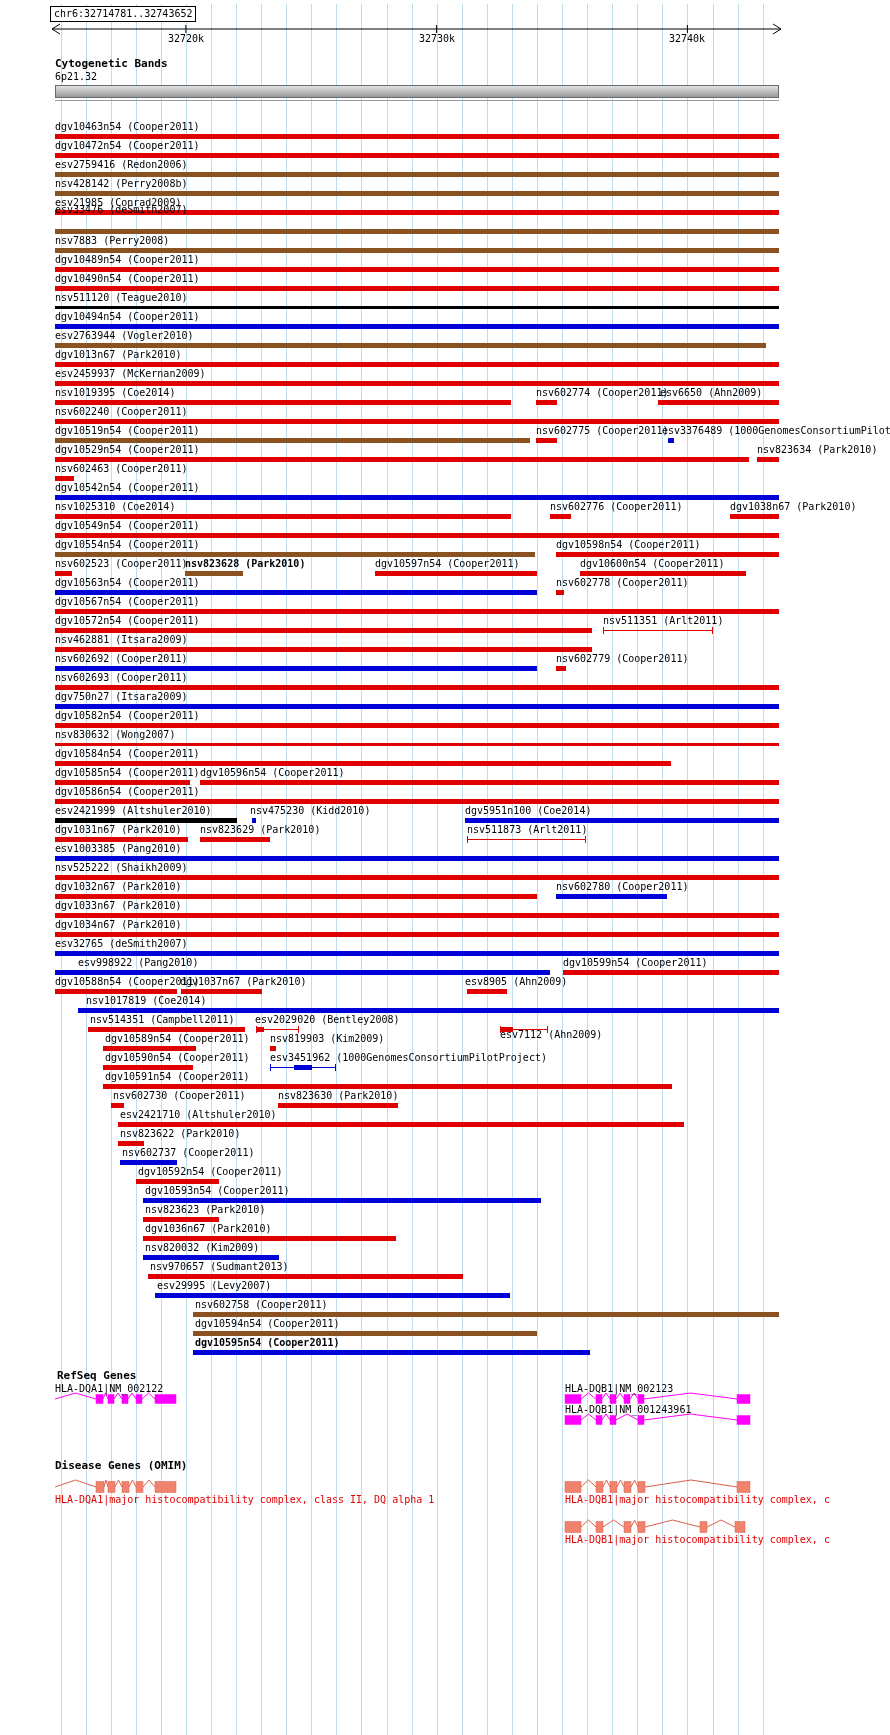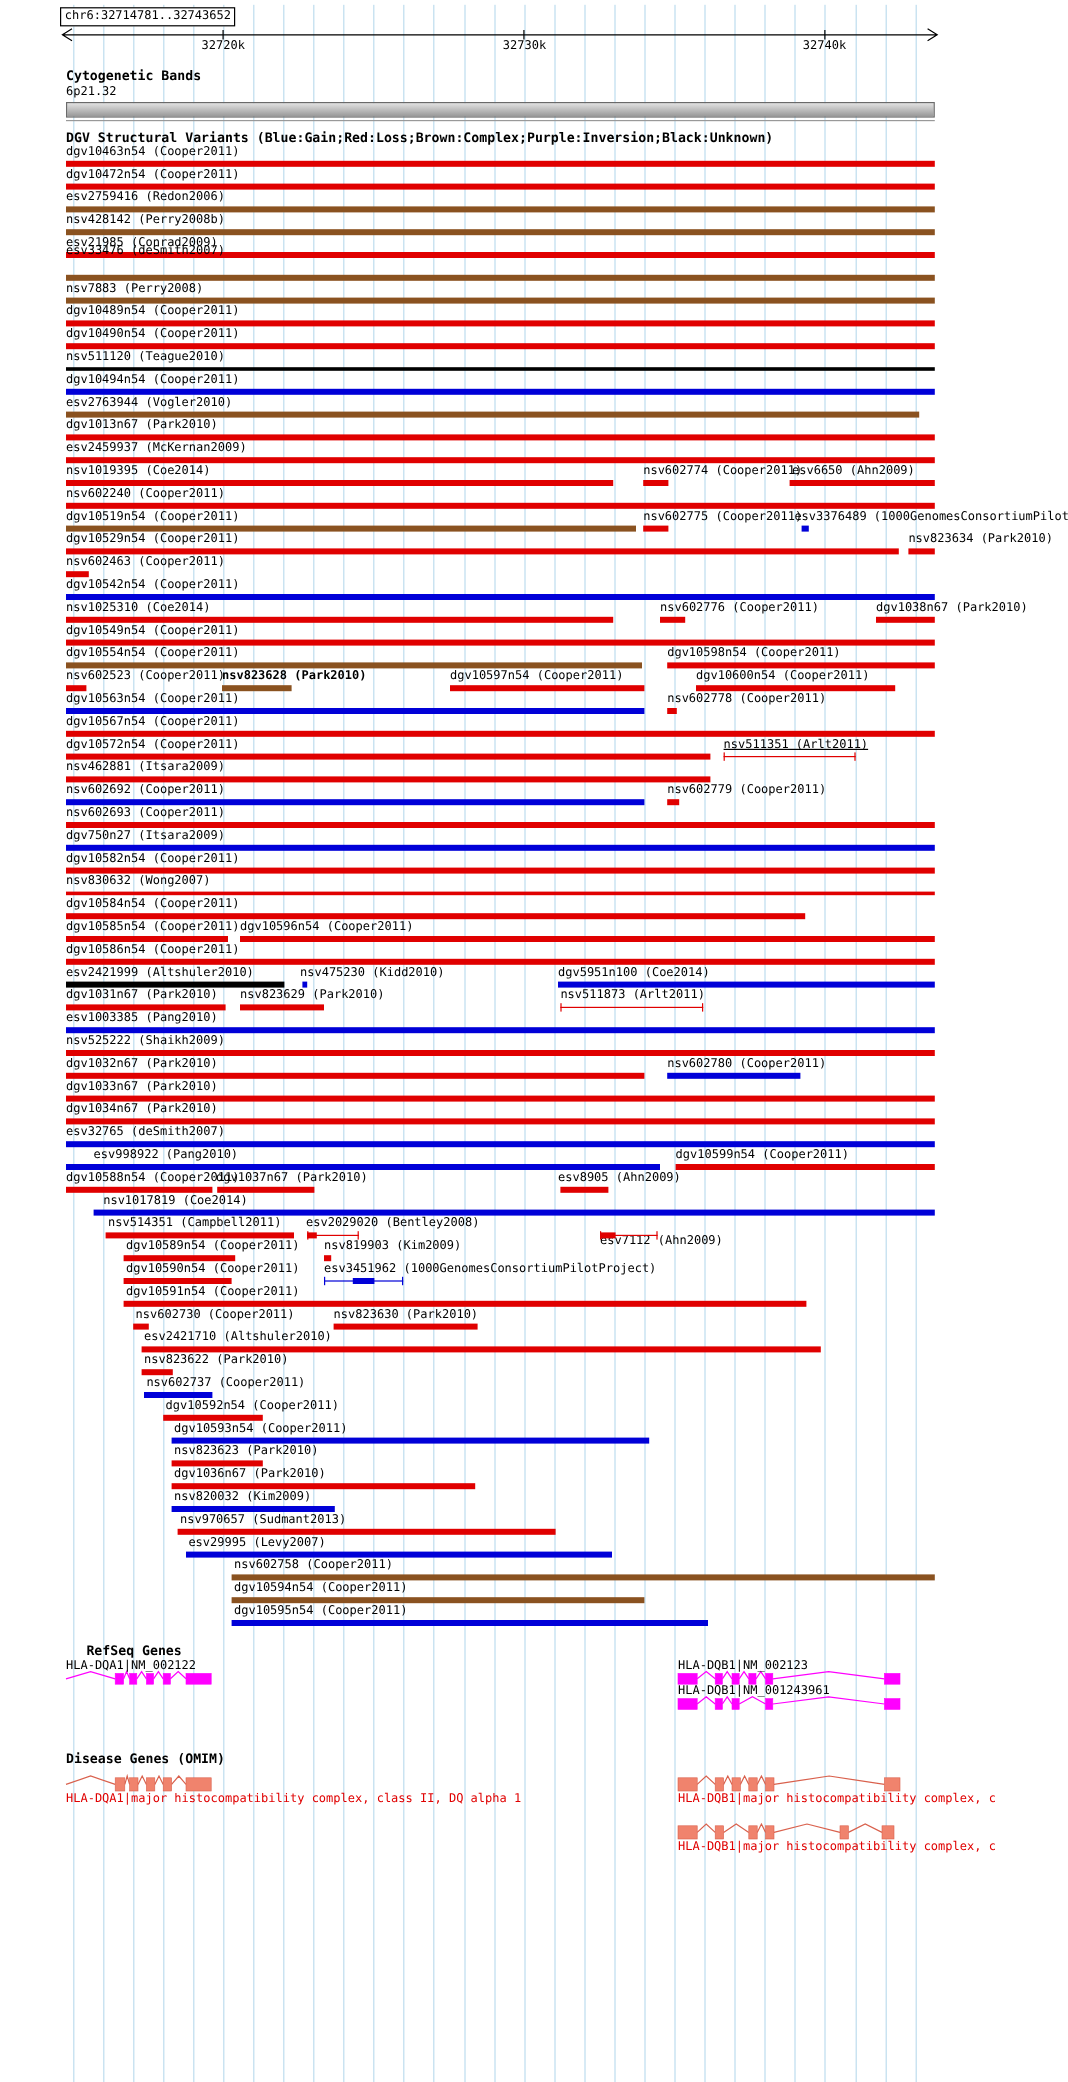--- a/index.html
+++ b/index.html
@@ -19,22 +19,21 @@
 </style>
 </head>
 <body>
 
 <div id="page">
   <div class="region-box"><span>chr6:32714781..32743652</span></div>
   <div class="title" style="left:55px;top:57px">Cytogenetic Bands</div>
   <div class="label" style="left:55px;top:71px">6p21.32</div>
   <div class="cytoband-bar"></div>
   <div class="cyto-underline"></div>
-  <div class="title" style="left:55px;top:108px">DGV Structural Variants (Blue:Gain;Red:Loss;Brown:Complex;Purple:Inversion;Black:Unknown)</div>
-  <div class="title" style="left:72px;top:1369px">RefSeq Genes</div>
+  <div class="title" style="left:57px;top:1369px">RefSeq Genes</div>
   <div class="title" style="left:55px;top:1459px">Disease Genes (OMIM)</div>
 <div class="layer">
       <div class="gridline" style="left: 60.5px; background: rgb(189, 220, 238);"></div>
       <div class="gridline" style="left: 85.6px; background: rgb(189, 220, 238);"></div>
       <div class="gridline" style="left: 110.6px; background: rgb(189, 220, 238);"></div>
       <div class="gridline" style="left: 135.7px; background: rgb(189, 220, 238);"></div>
       <div class="gridline" style="left: 160.8px; background: rgb(189, 220, 238);"></div>
       <div class="gridline" style="left: 185.9px; background: rgb(189, 220, 238);"></div>
       <div class="gridline" style="left: 211px; background: rgb(189, 220, 238);"></div>
       <div class="gridline" style="left: 236px; background: rgb(189, 220, 238);"></div>
@@ -138,21 +137,21 @@
       <div class="label" style="left: 580px; top: 558px;">dgv10600n54 (Cooper2011)</div>
       <div class="bar" style="left: 580px; top: 571px; width: 166px; height: 5px; background: rgb(224, 0, 0);"></div>
       <div class="label" style="left: 55px; top: 577px;">dgv10563n54 (Cooper2011)</div>
       <div class="bar" style="left: 55px; top: 590px; width: 482px; height: 5px; background: rgb(0, 0, 216);"></div>
       <div class="label" style="left: 556px; top: 577px;">nsv602778 (Cooper2011)</div>
       <div class="bar" style="left: 556px; top: 590px; width: 8px; height: 5px; background: rgb(224, 0, 0);"></div>
       <div class="label" style="left: 55px; top: 596px;">dgv10567n54 (Cooper2011)</div>
       <div class="bar" style="left: 55px; top: 609px; width: 724px; height: 5px; background: rgb(224, 0, 0);"></div>
       <div class="label" style="left: 55px; top: 615px;">dgv10572n54 (Cooper2011)</div>
       <div class="bar" style="left: 55px; top: 628px; width: 537px; height: 5px; background: rgb(224, 0, 0);"></div>
-      <div class="label" style="left: 603px; top: 615px; text-decoration: underline;">nsv511351 (Arlt2011)</div>
+      <div class="label" style="left: 603px; top: 615px;">nsv511351 (Arlt2011)</div>
       <div class="bracket" style="left: 603px; top: 627px; width: 110px; height: 7px;">
         <div style="position: absolute; left: 0px; top: 3px; width: 100%; height: 1px; background: rgb(224, 0, 0);"></div>
         <div style="position: absolute; left: 0px; top: 0px; width: 1px; height: 7px; background: rgb(224, 0, 0);"></div>
         <div style="position: absolute; right: 0px; top: 0px; width: 1px; height: 7px; background: rgb(224, 0, 0);"></div>
       </div>
       <div class="label" style="left: 55px; top: 634px;">nsv462881 (Itsara2009)</div>
       <div class="bar" style="left: 55px; top: 647px; width: 537px; height: 5px; background: rgb(224, 0, 0);"></div>
       <div class="label" style="left: 55px; top: 653px;">nsv602692 (Cooper2011)</div>
       <div class="bar" style="left: 55px; top: 666px; width: 482px; height: 5px; background: rgb(0, 0, 216);"></div>
       <div class="label" style="left: 556px; top: 653px;">nsv602779 (Cooper2011)</div>
@@ -267,21 +266,21 @@
       <div class="label" style="left: 145px; top: 1242px;">nsv820032 (Kim2009)</div>
       <div class="bar" style="left: 143px; top: 1255px; width: 136px; height: 5px; background: rgb(0, 0, 216);"></div>
       <div class="label" style="left: 150px; top: 1261px;">nsv970657 (Sudmant2013)</div>
       <div class="bar" style="left: 148px; top: 1274px; width: 315px; height: 5px; background: rgb(224, 0, 0);"></div>
       <div class="label" style="left: 157px; top: 1280px;">esv29995 (Levy2007)</div>
       <div class="bar" style="left: 155px; top: 1293px; width: 355px; height: 5px; background: rgb(0, 0, 216);"></div>
       <div class="label" style="left: 195px; top: 1299px;">nsv602758 (Cooper2011)</div>
       <div class="bar" style="left: 193px; top: 1312px; width: 586px; height: 5px; background: rgb(138, 82, 32);"></div>
       <div class="label" style="left: 195px; top: 1318px;">dgv10594n54 (Cooper2011)</div>
       <div class="bar" style="left: 193px; top: 1331px; width: 344px; height: 5px; background: rgb(138, 82, 32);"></div>
-      <div class="label" style="left: 195px; top: 1337px;">dgv10595n54 (Cooper2011)</div>
+      <div class="label" style="left: 195px; top: 1337px; font-weight: bold;">dgv10595n54 (Cooper2011)</div>
       <div class="bar" style="left: 193px; top: 1350px; width: 397px; height: 5px; background: rgb(0, 0, 216);"></div>
     </div>
     <svg width="123" height="22" style="position: absolute; left: 54px; top: 1388px; z-index: 2; overflow: visible;">
       <path d="M1 11 L21.5 5 L42 11 M49 11 L51.5 5 L54 11 M60 11 L64 5 L68 11 M74 11 L78 5 L82 11 M88 11 L94.5 5 L101 11 " stroke="#ff00ff" fill="none"></path>
       <rect x="42" y="6.5" width="7" height="9" fill="#ff00ff" stroke="#ff00ff" stroke-width="0.5"></rect>
       <rect x="54" y="6.5" width="6" height="9" fill="#ff00ff" stroke="#ff00ff" stroke-width="0.5"></rect>
       <rect x="68" y="6.5" width="6" height="9" fill="#ff00ff" stroke="#ff00ff" stroke-width="0.5"></rect>
       <rect x="82" y="6.5" width="6" height="9" fill="#ff00ff" stroke="#ff00ff" stroke-width="0.5"></rect>
       <rect x="101" y="6.5" width="21" height="9" fill="#ff00ff" stroke="#ff00ff" stroke-width="0.5"></rect>
     </svg>

